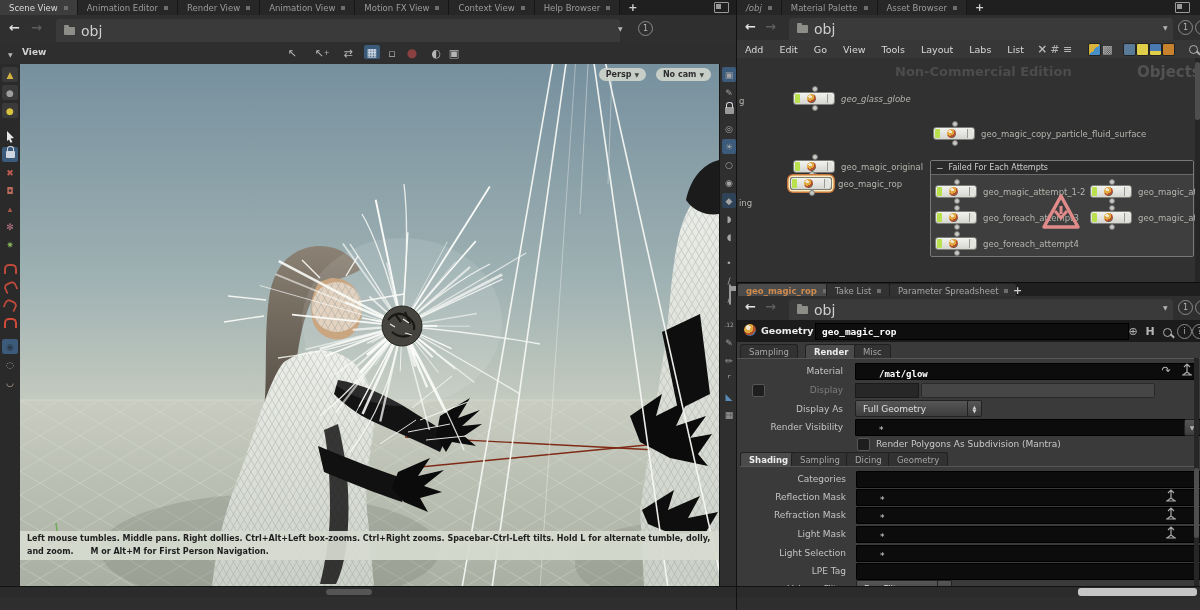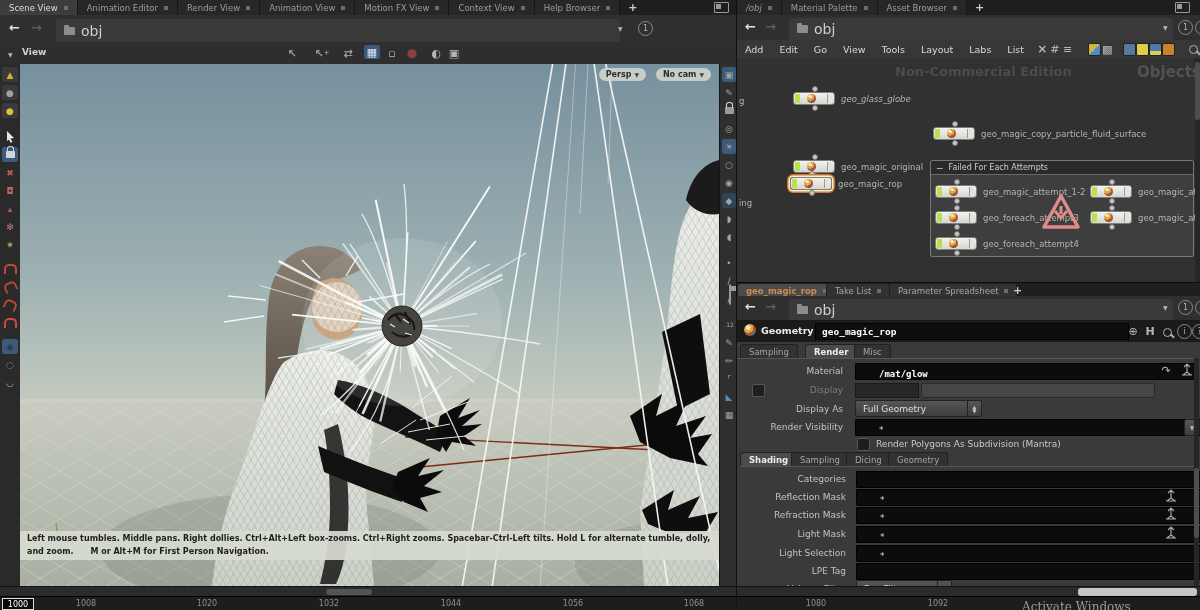--- a/index.html
+++ b/index.html
@@ -793,27 +793,15 @@
     </div>
 
   <div class="abs" style="left:1194px;top:358px;width:5px;height:228px;background:#262626;">
     <div class="sbhandle" style="left:0;top:110px;width:5px;height:70px;background:#4e4e4e;"></div>
   </div>
 
   <div class="sbtrack" style="left:737px;top:586px;width:463px;height:10px;">
     <div class="sbhandle" style="left:341px;top:1px;width:119px;height:8px;background:#c6c6c6;"></div>
   </div>
 
-  <div class="timeline" style="left:0;top:596px;width:1200px;height:14px;">
-    <div class="framebox" style="left:2px;top:1px;width:30px;height:10px;">1000</div>
-    <span class="tick" style="left:86px;">1008</span>
-    <span class="tick" style="left:207px;">1020</span>
-    <span class="tick" style="left:329px;">1032</span>
-    <span class="tick" style="left:451px;">1044</span>
-    <span class="tick" style="left:573px;">1056</span>
-    <span class="tick" style="left:694px;">1068</span>
-    <span class="tick" style="left:816px;">1080</span>
-    <span class="tick" style="left:938px;">1092</span>
-    <span class="abs" style="left:1022px;top:3px;font-size:12px;color:#9b9b9b;font-family:'DejaVu Serif','Liberation Serif',serif;">Activate Windows</span>
-  </div>
 
   <div class="abs" style="left:736px;top:0;width:1px;height:610px;background:#111;"></div>
 </div>
 
 </body></html>

